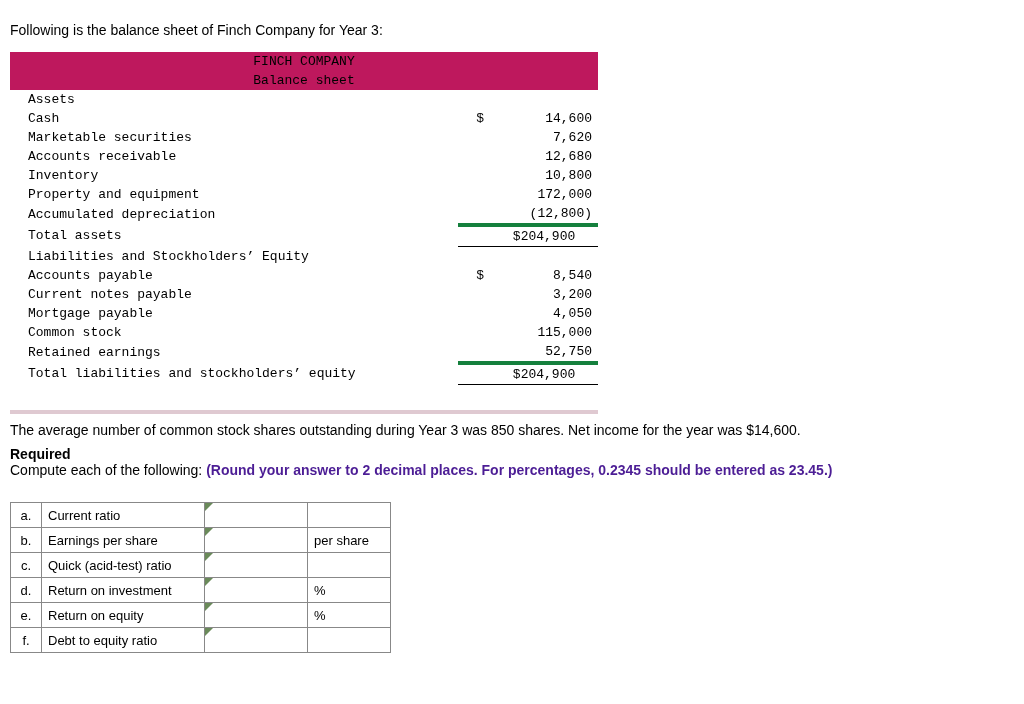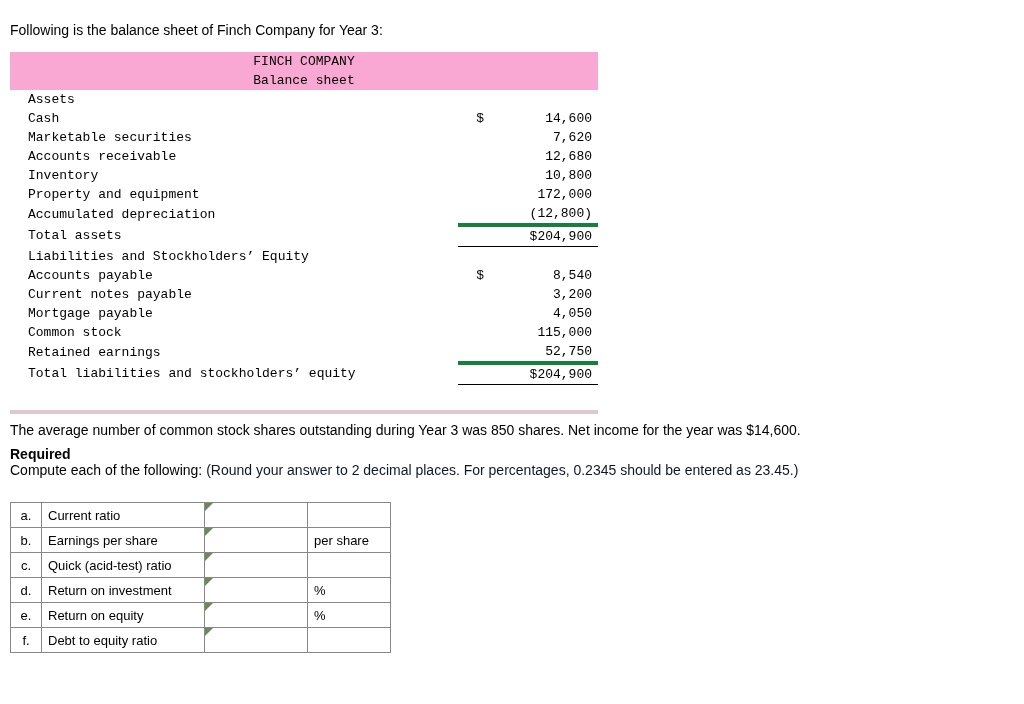--- a/index.html
+++ b/index.html
@@ -18,53 +18,54 @@
     font-family: "Courier New", Courier, monospace;
     font-size: 13px;
     margin-bottom: 8px;
   }
   .balance-sheet td {
     padding: 1px 6px;
     height: 17px;
     white-space: nowrap;
   }
   .bs-header td {
-    background: #f9a8d4;
+    background: #be185d;
     text-align: center;
   }
   .bold { font-weight: normal; }
   .amt {
     text-align: right;
     width: 90px;
   }
   .dollar-cell {
     width: 18px;
     text-align: right;
   }
   .sub-underline {
     border-bottom: 4px solid #15803d;
   }
   .total-underline {
     border-bottom: 1px solid #000;
+    text-align: center;
   }
   .label-cell { width: 400px; }
   .indent { padding-left: 18px !important; }
   .spacer-row td { height: 4px; }
   .bottom-shade td {
     border-bottom: 4px solid #dfc9d1;
   }
   .notes {
     margin: 8px 0;
   }
   .req-head {
     font-weight: bold;
   }
   .req-instr .red {
-    color: #0f172a;
-    font-weight: normal;
+    color: #4c1d95;
+    font-weight: bold;
   }
   .answer-table {
     border-collapse: collapse;
     margin-top: 24px;
   }
   .answer-table td {
     border: 1px solid #888;
     font-family: Arial, sans-serif;
     font-size: 13px;
     padding: 2px 6px;

